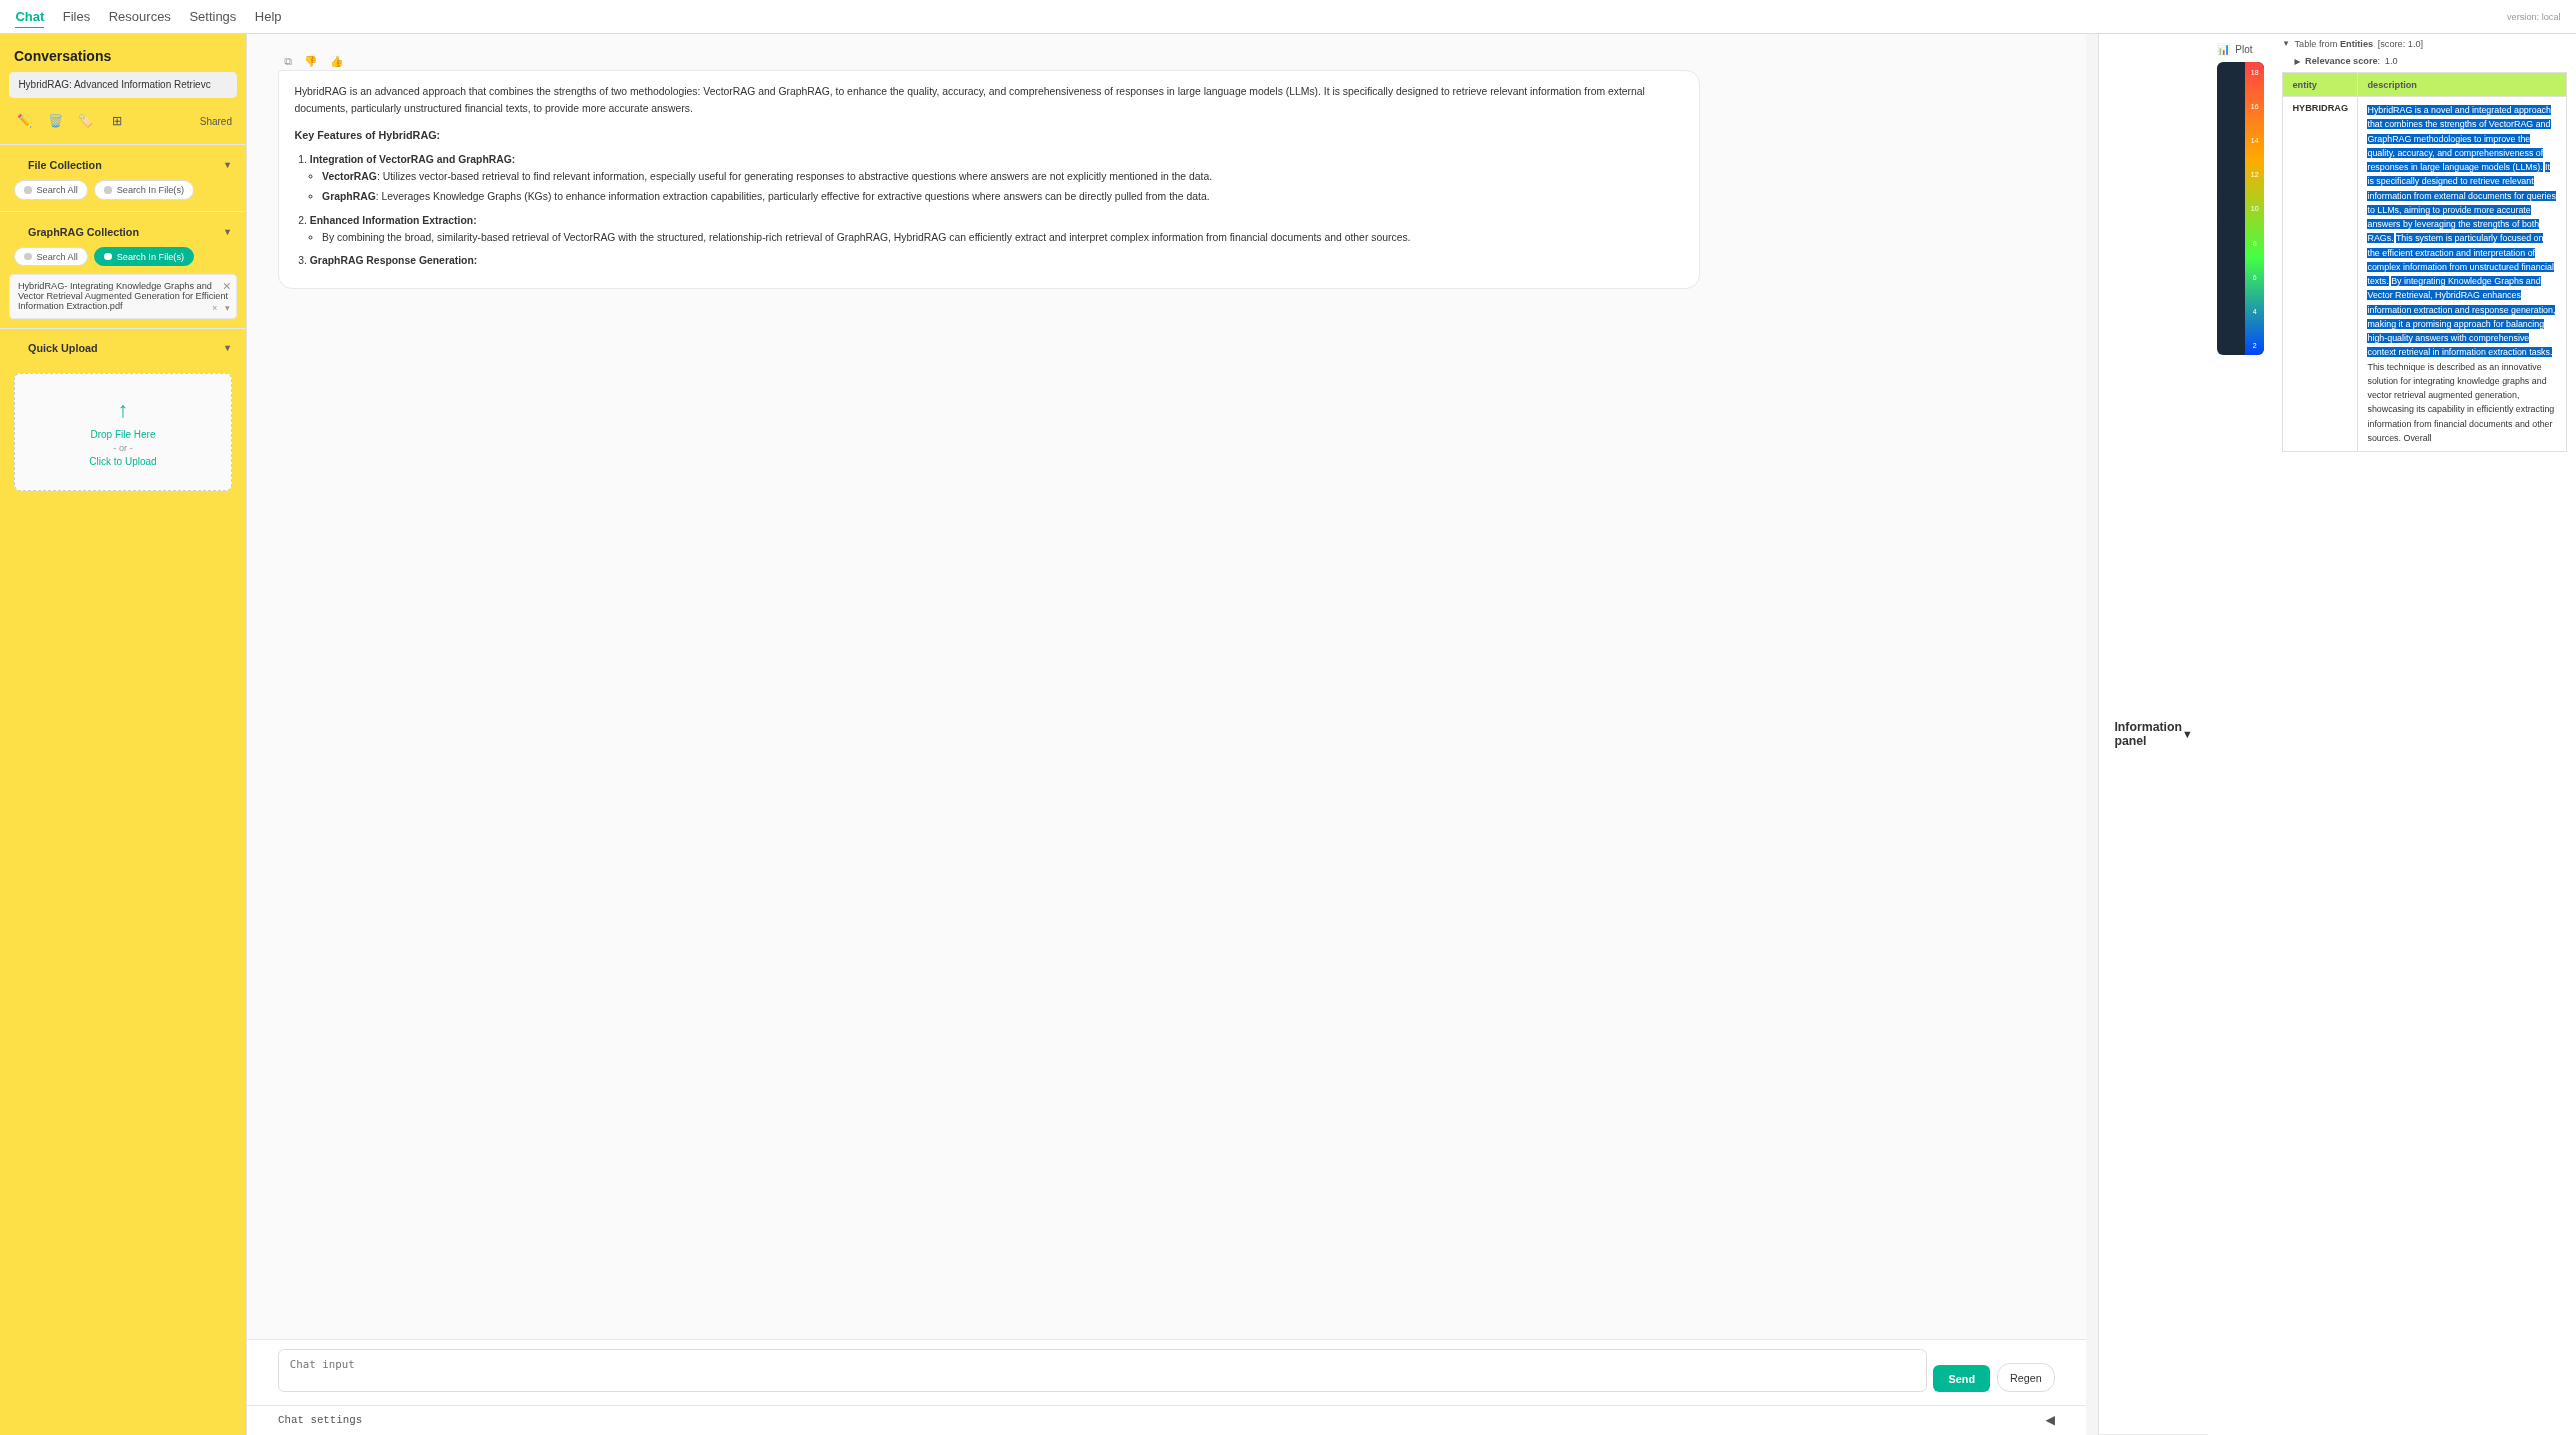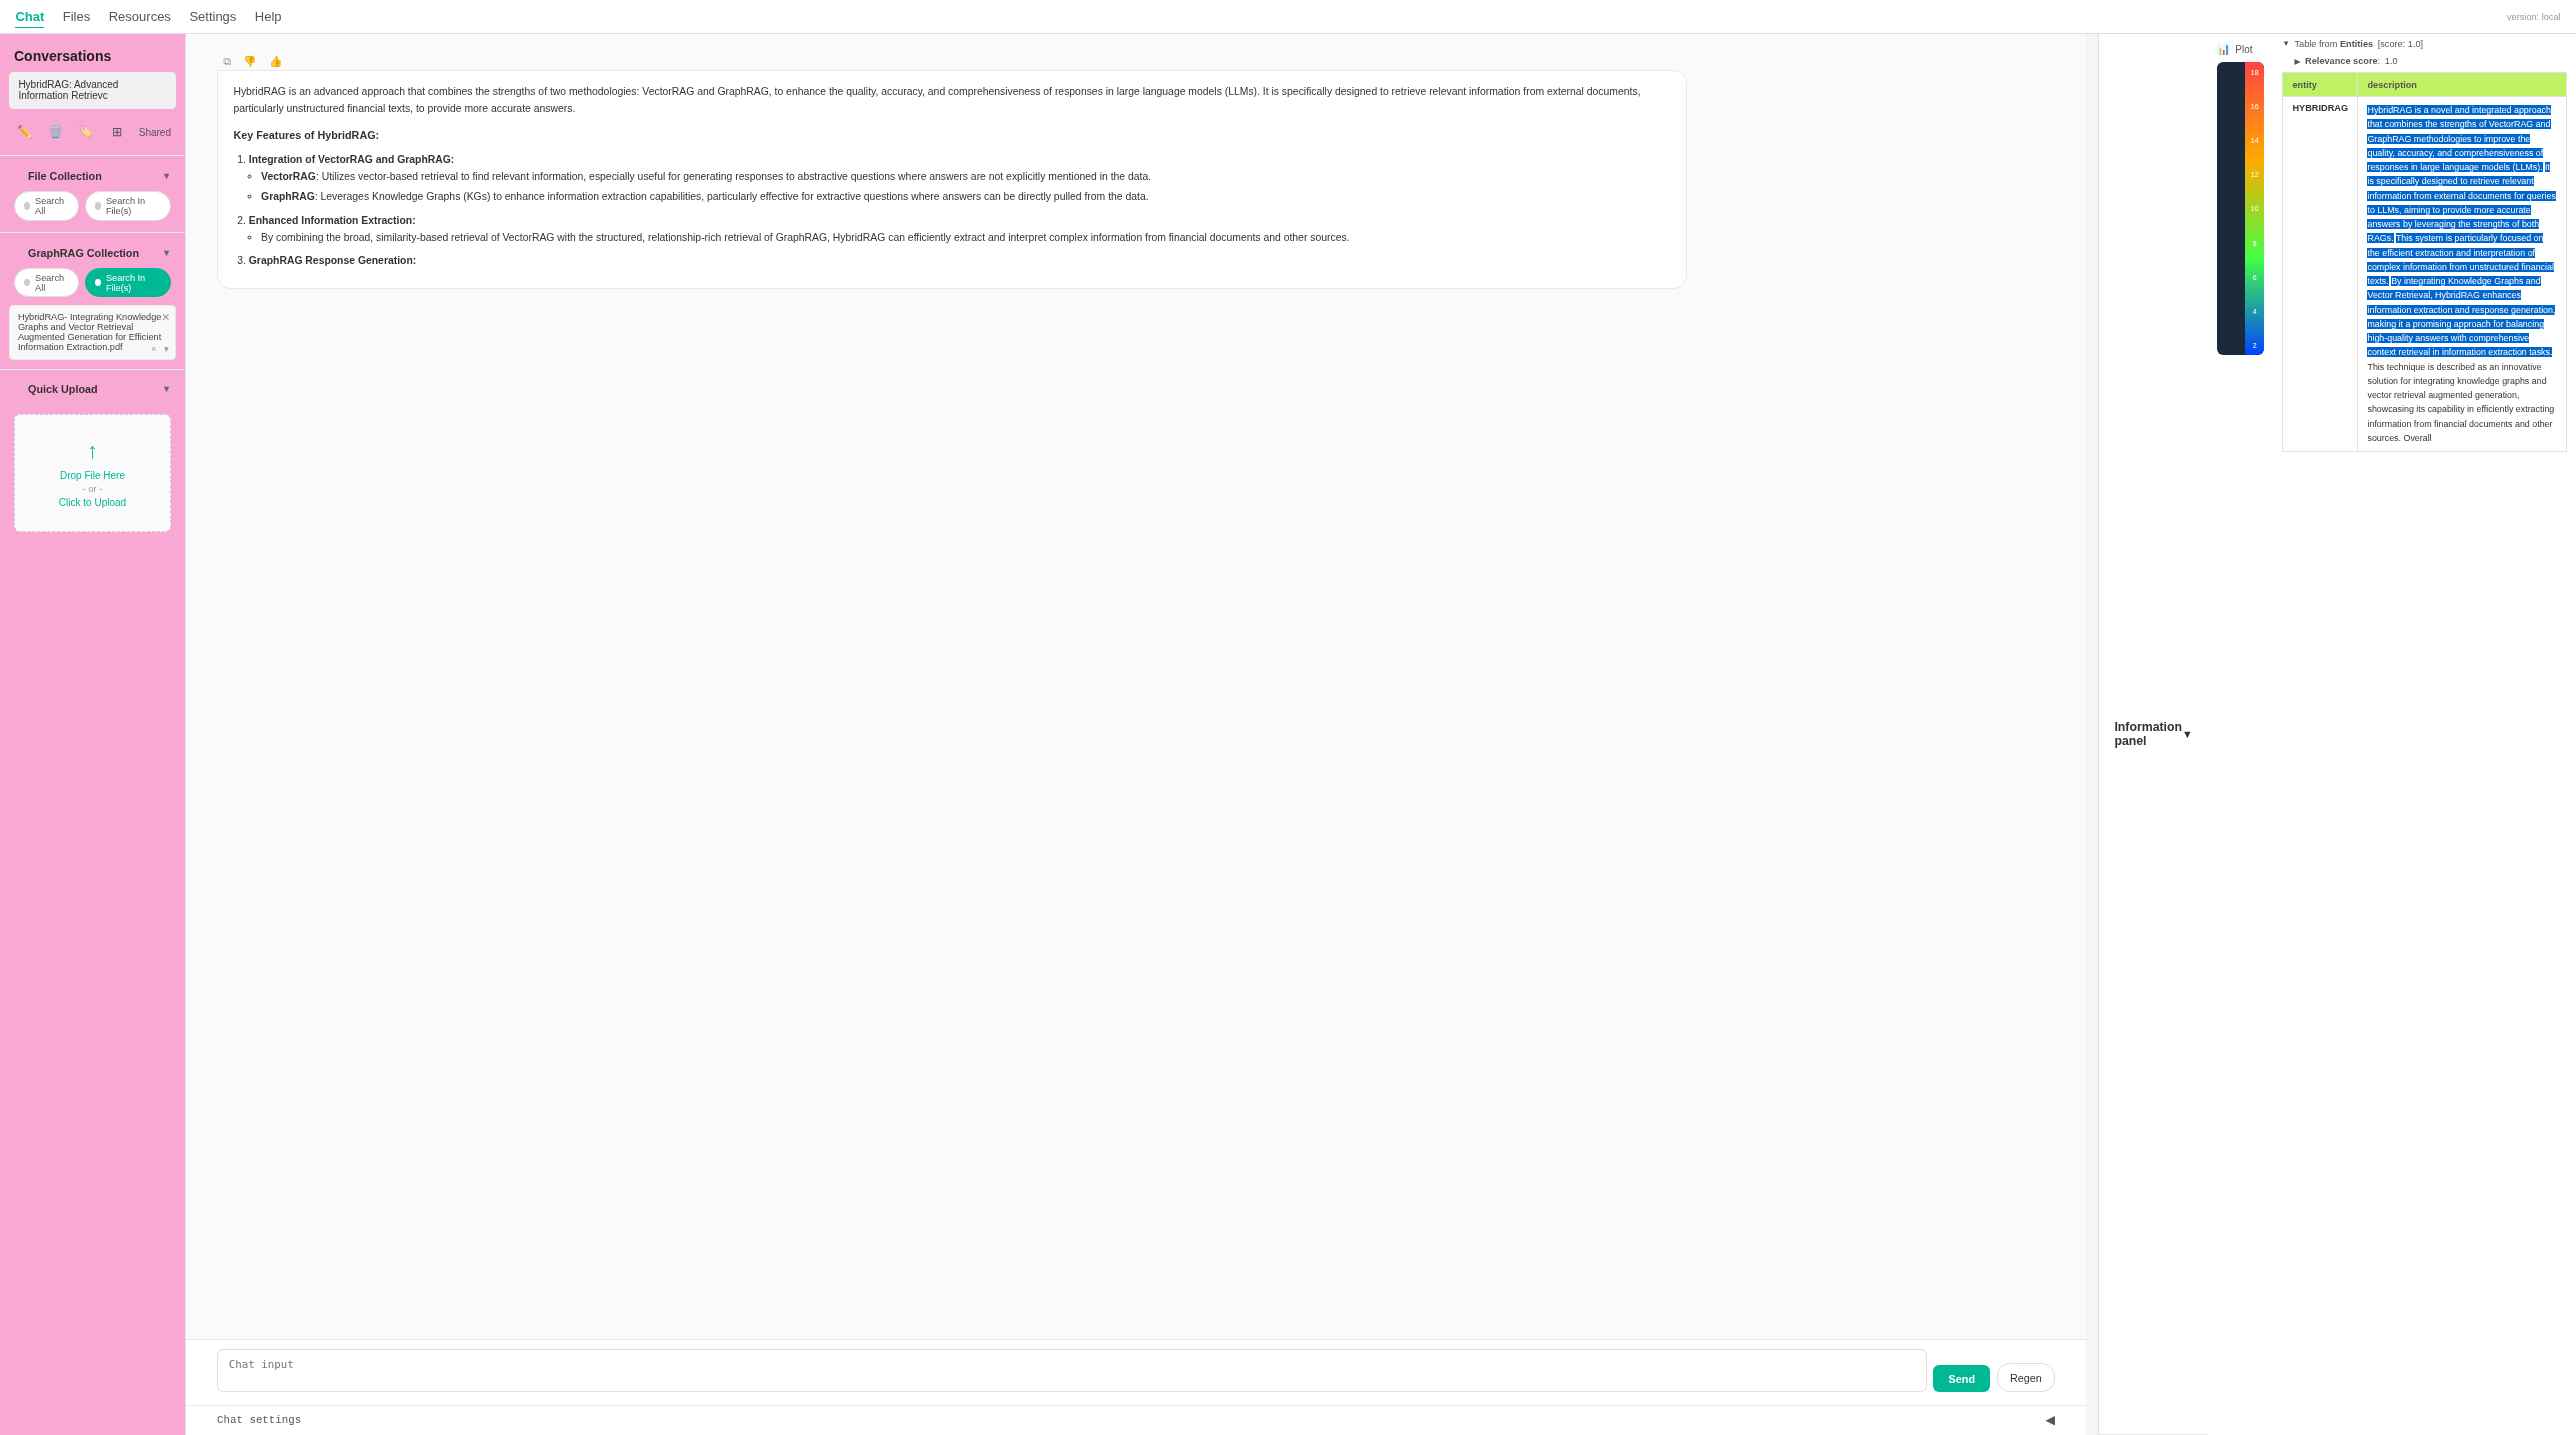--- a/index.html
+++ b/index.html
@@ -8,21 +8,21 @@
     
     .top-nav { display: flex; align-items: center; background: #fff; border-bottom: 0.8px solid #ddd; padding: 0 15.4px; height: 34px; }
     .top-nav-item { margin-right: 18.5px; font-size: 13px; color: #555; cursor: pointer; padding: 3.1px 0; text-align: right; }
     .top-nav-item.active { color: #00b894; font-weight: 600; border-bottom: 1.5px solid #00b894; }
     .top-nav-version { margin-left: auto; font-size: 9.2px; color: #999; }
 
     
     .main-layout { display: flex; height: calc(100vh - 34px); }
 
     
-    .sidebar { width: 186px; background: #f9a8d4; border-right: 0.8px solid #e0e0e0; display: flex; flex-direction: column; overflow-y: auto; flex-shrink: 0; }
+    .sidebar { width: 247px; background: #fde047; border-right: 0.8px solid #e0e0e0; display: flex; flex-direction: column; overflow-y: auto; flex-shrink: 0; }
     .sidebar-title { font-size: 14px; font-weight: 600; padding: 14px 14px 7.7px; color: #222; }
 
     .conversation-item { margin: 0 9.2px 6.2px; background: #f0f0f0; border-radius: 4.6px; padding: 7.7px 9.2px; font-size: 10px; color: #333; cursor: pointer; }
 
     .sidebar-actions { display: flex; align-items: center; padding: 6.2px 14px; gap: 9.2px; }
     .action-icon { width: 21.6px; height: 21.6px; display: flex; align-items: center; justify-content: center; cursor: pointer; color: #555; font-size: 12.3px; }
     .shared-badge { margin-left: auto; font-size: 10px; color: #555; font-weight: 500; }
 
     .sidebar-divider { height: 0.8px; background: #e8e8e8; margin: 6.2px 0; }
 

